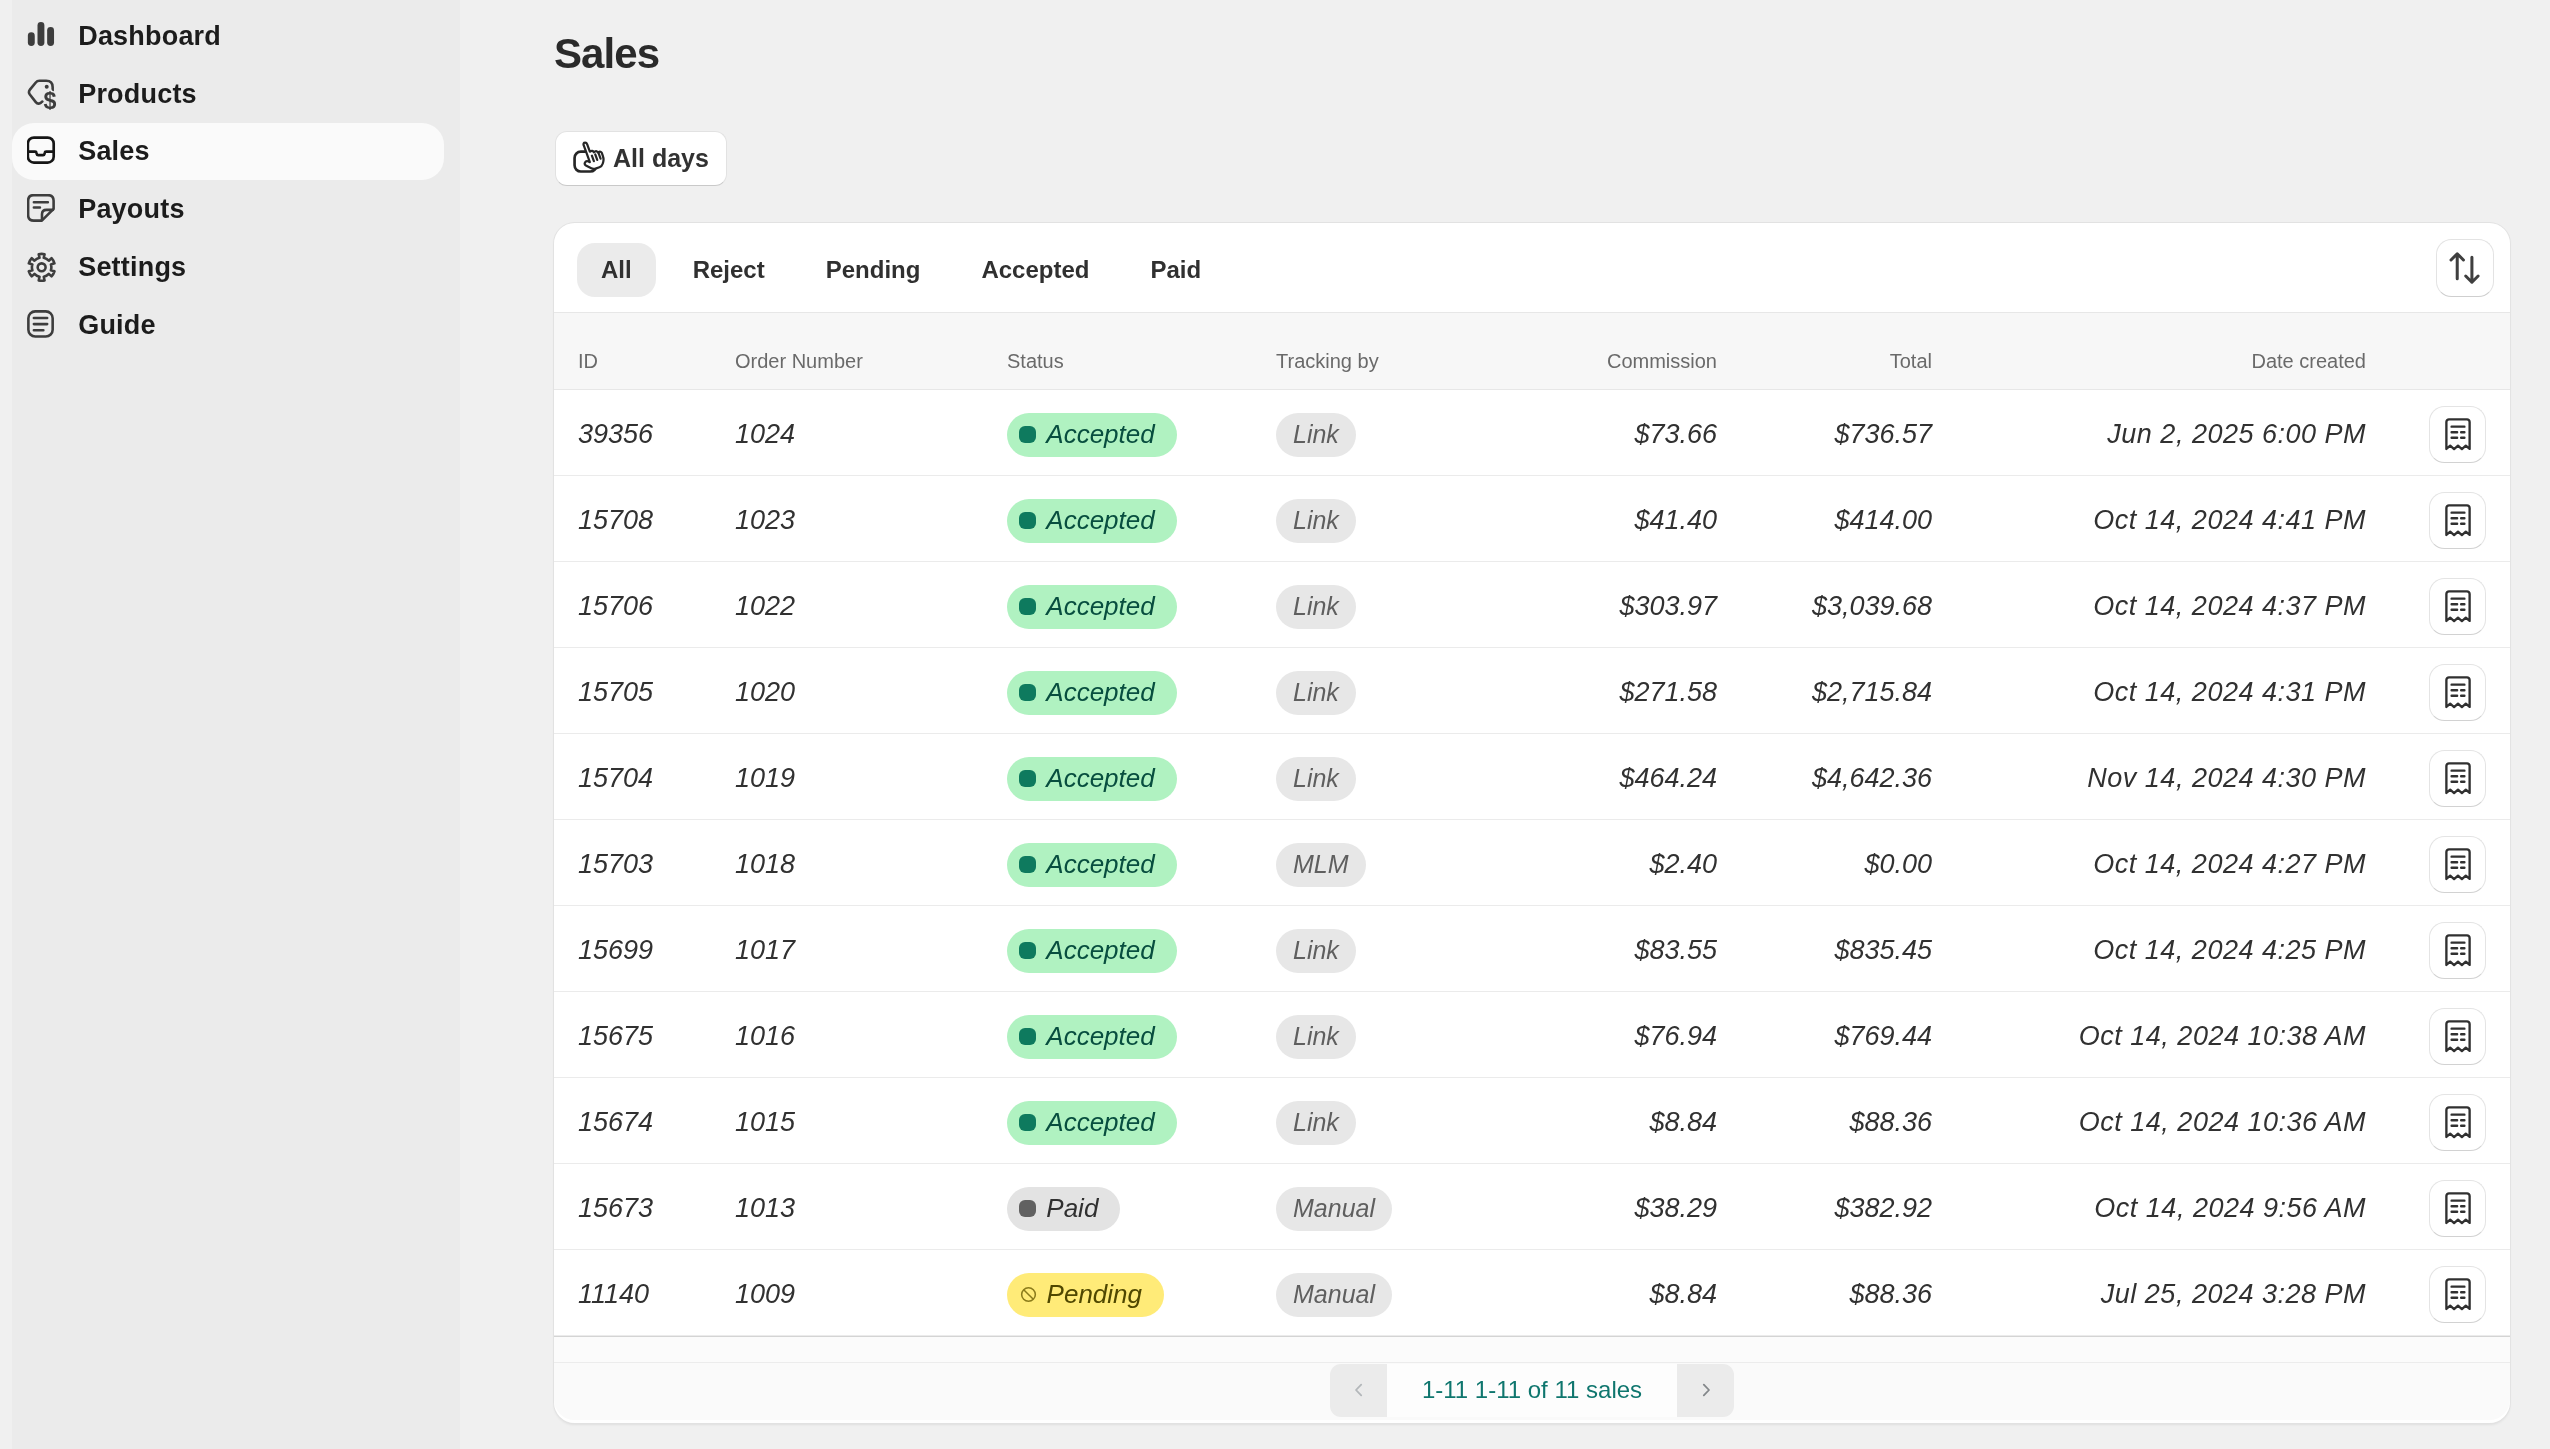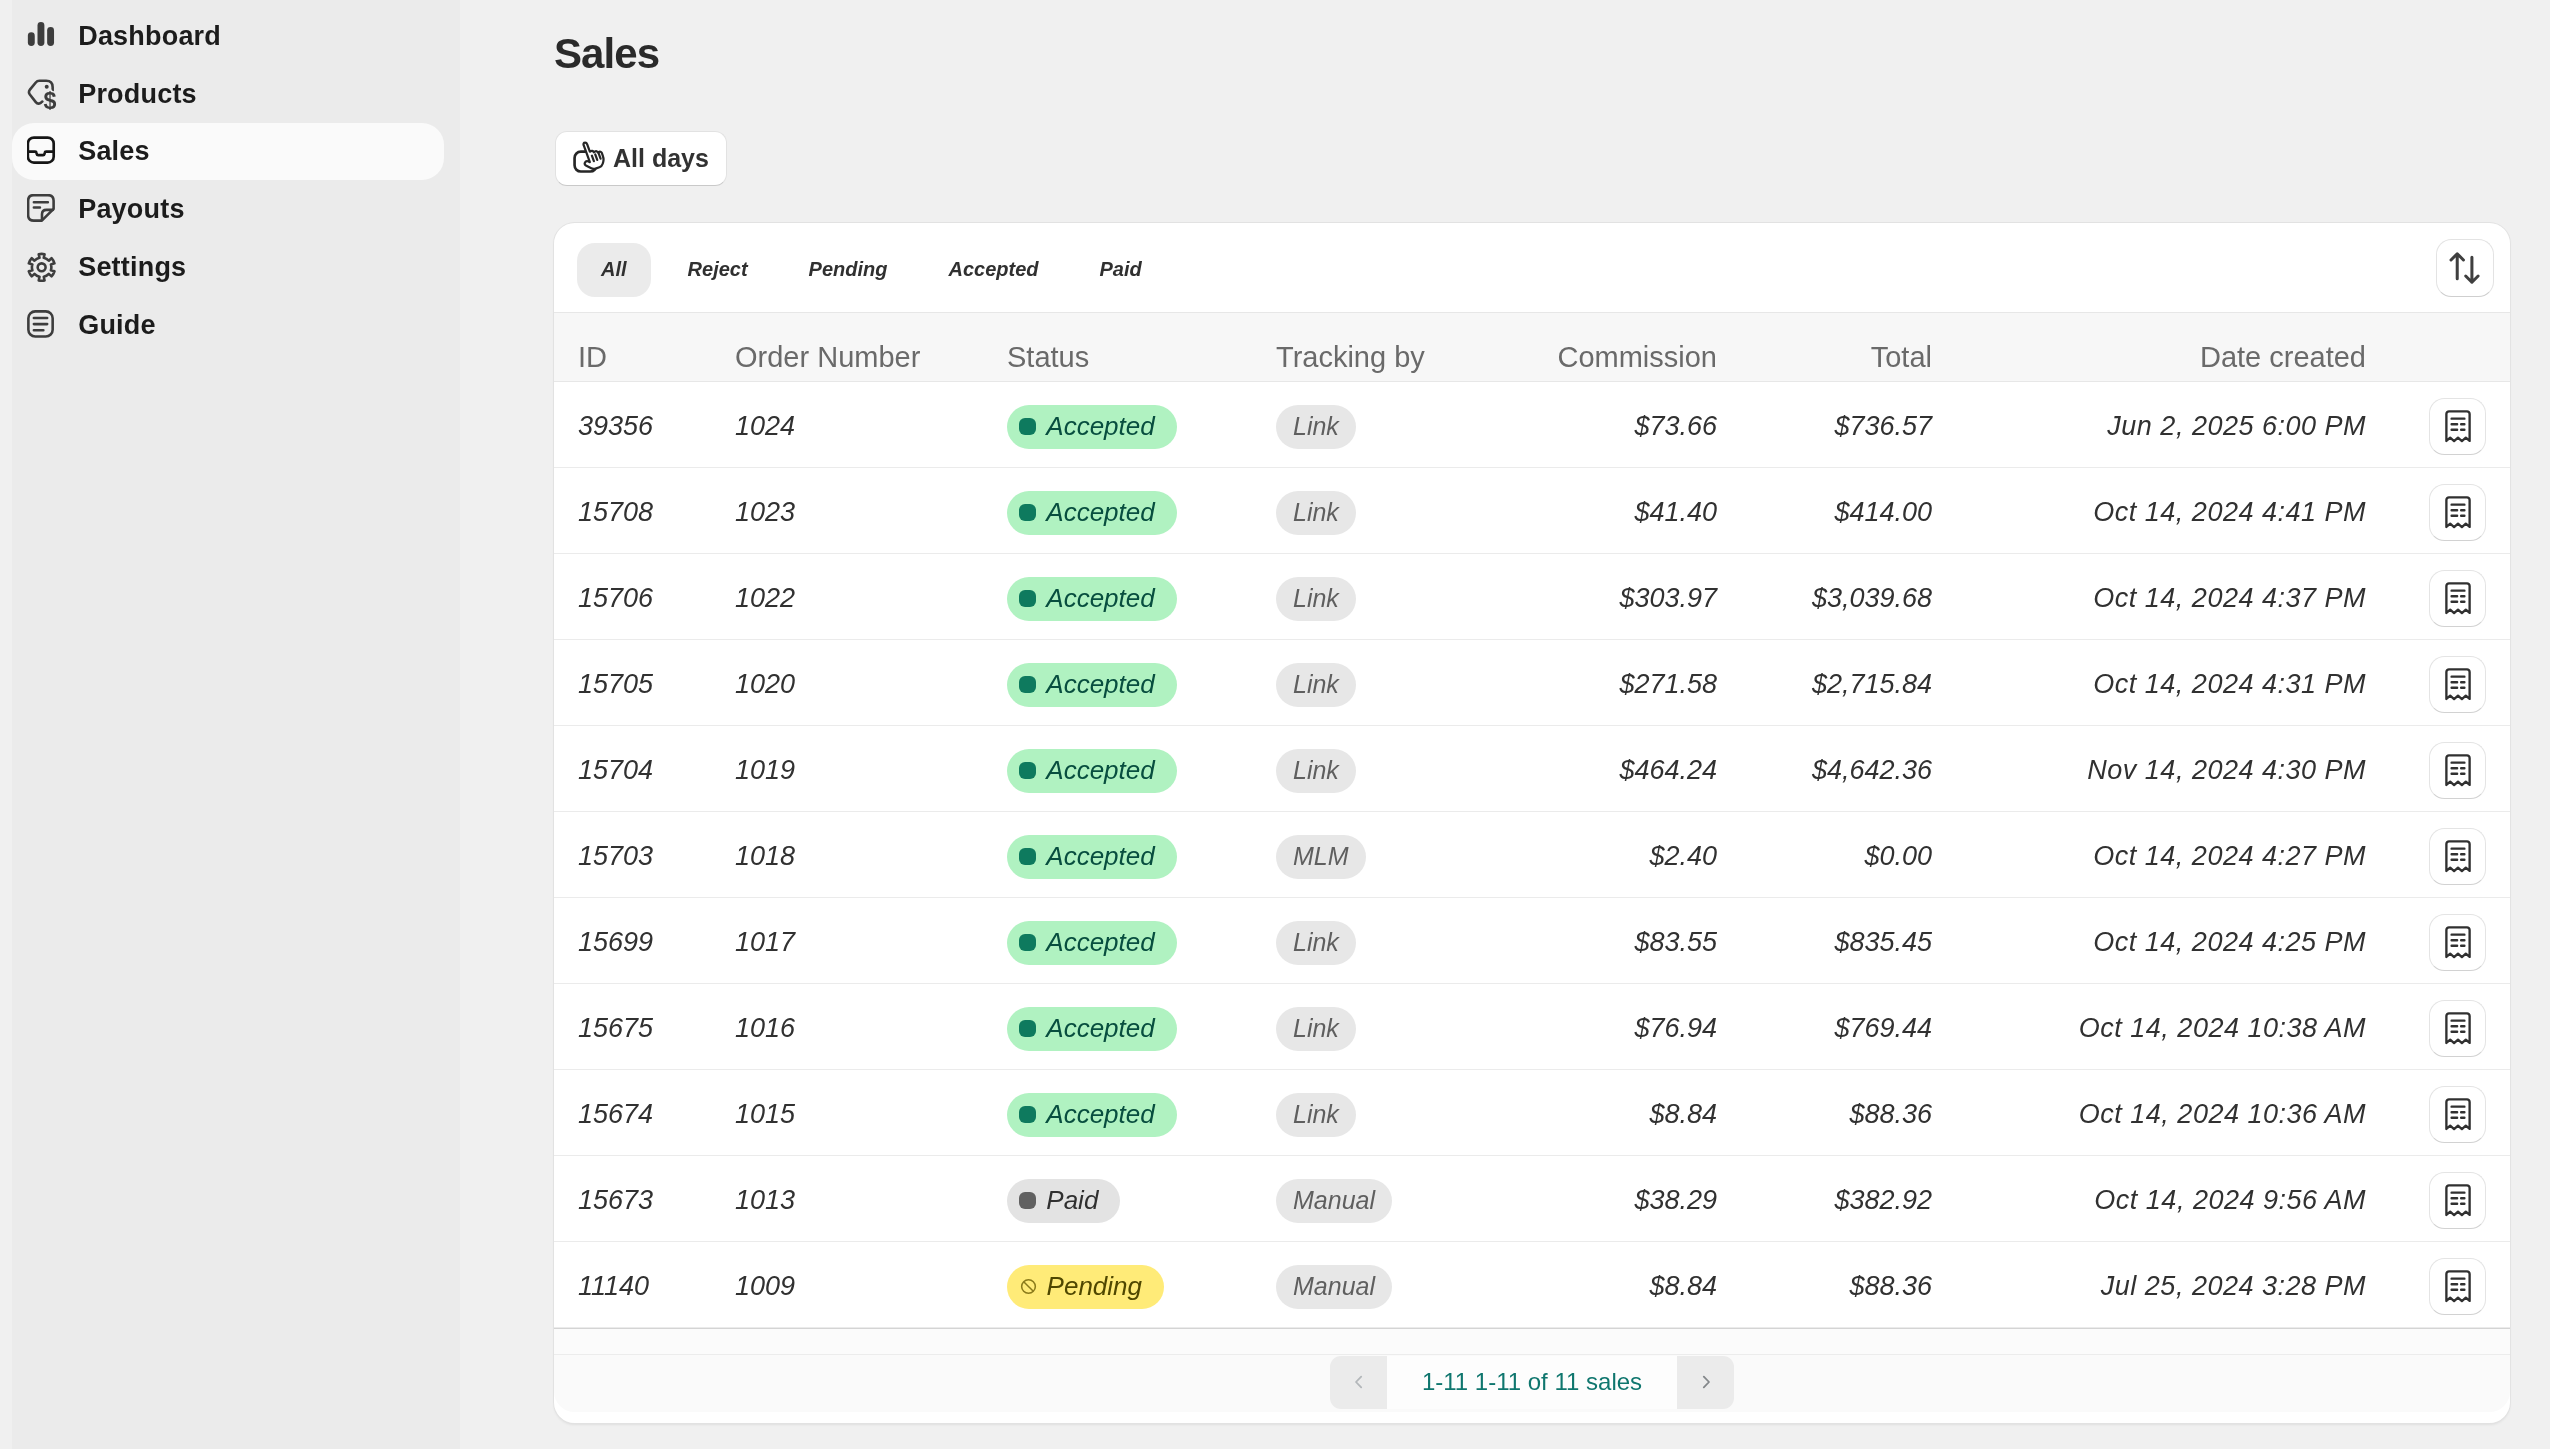--- a/index.html
+++ b/index.html
@@ -17,28 +17,28 @@
 
 .main { position:absolute; left:460px; top:0; right:0; bottom:0; background:#f0f0f0; }
 h1 { position:absolute; left:94px; top:33px; font-size:42px; line-height:1; font-weight:700; color:#2a2a2a; letter-spacing:-0.9px; }
 .alldays { position:absolute; left:95px; top:131px; width:172px; height:55px; background:#fff; border:1.7px solid #e2e2e2; border-bottom-color:#c9c9c9; border-radius:12px; display:flex; align-items:center; padding-left:16.3px; }
 .alldays svg { width:33px; height:36px; }
 .alldays span { margin-left:7.7px; font-size:25px; font-weight:700; color:#323232; }
 
 
 .card { position:absolute; left:94px; top:223px; width:1956px; height:1200px; background:#fff; border-radius:20.6px; box-shadow:0 0 0 0.9px #e2e2e2, 0 1.7px 2.6px rgba(0,0,0,0.07); }
 .tabsrow { position:relative; height:89px; display:flex; align-items:center; padding-left:23px; padding-top:4.3px; }
-.tab { height:54px; display:flex; align-items:center; padding:0 24px; margin-right:13px; font-size:20px; font-weight:600; color:#303030; border-radius:18px;font-style:italic; }
+.tab { height:54px; display:flex; align-items:center; padding:0 24px; margin-right:13px; font-size:24px; font-weight:600; color:#303030; border-radius:18px; }
 .tab.sel { background:#ebebeb; }
 .sortbtn { position:absolute; right:16.3px; top:16.3px; width:58px; height:58px; background:#fff; border:1.7px solid #e3e3e3; border-bottom-color:#cfcfcf; border-radius:15.5px; display:flex; align-items:center; justify-content:center; }
 
 
 
 .grid { display:grid; grid-template-columns:157px 272px 269px 215px 226px 215px 434px 120px; padding-left:24px; padding-right:24px; align-items:center; }
-.thead { height:70px; background:#f7f7f7; border-top:0.9px solid #e7e7e7; border-bottom:0.9px solid #e7e7e7; color:#6a6a6a; font-size:29px; padding-top:20px; }
+.thead { height:78px; background:#f7f7f7; border-top:0.9px solid #e7e7e7; border-bottom:0.9px solid #e7e7e7; color:#6a6a6a; font-size:20px; padding-top:20px; }
 .row { height:86px; border-bottom:0.9px solid #ebebeb; font-size:27px; color:#313131; padding-top:4.3px;font-style:italic; }
 .num { text-align:right; }
 .date { letter-spacing:0.5px; }
 .pill { display:inline-flex; align-items:center; height:44px; border-radius:22px; padding:0 22px 0 12px; font-size:26px; }
 .pill .dot { width:17px; height:17px; border-radius:6px; margin-right:10.3px; flex:none; }
 .pill.ok { background:#b0f2c1; color:#084e3f; }
 .pill.ok .dot { background:#0e7a5e; }
 .pill.paid { background:#e3e3e3; color:#303030; }
 .pill.paid .dot { background:#616161; }
 .pill.pend { background:#ffeb78; color:#4f4700; }

